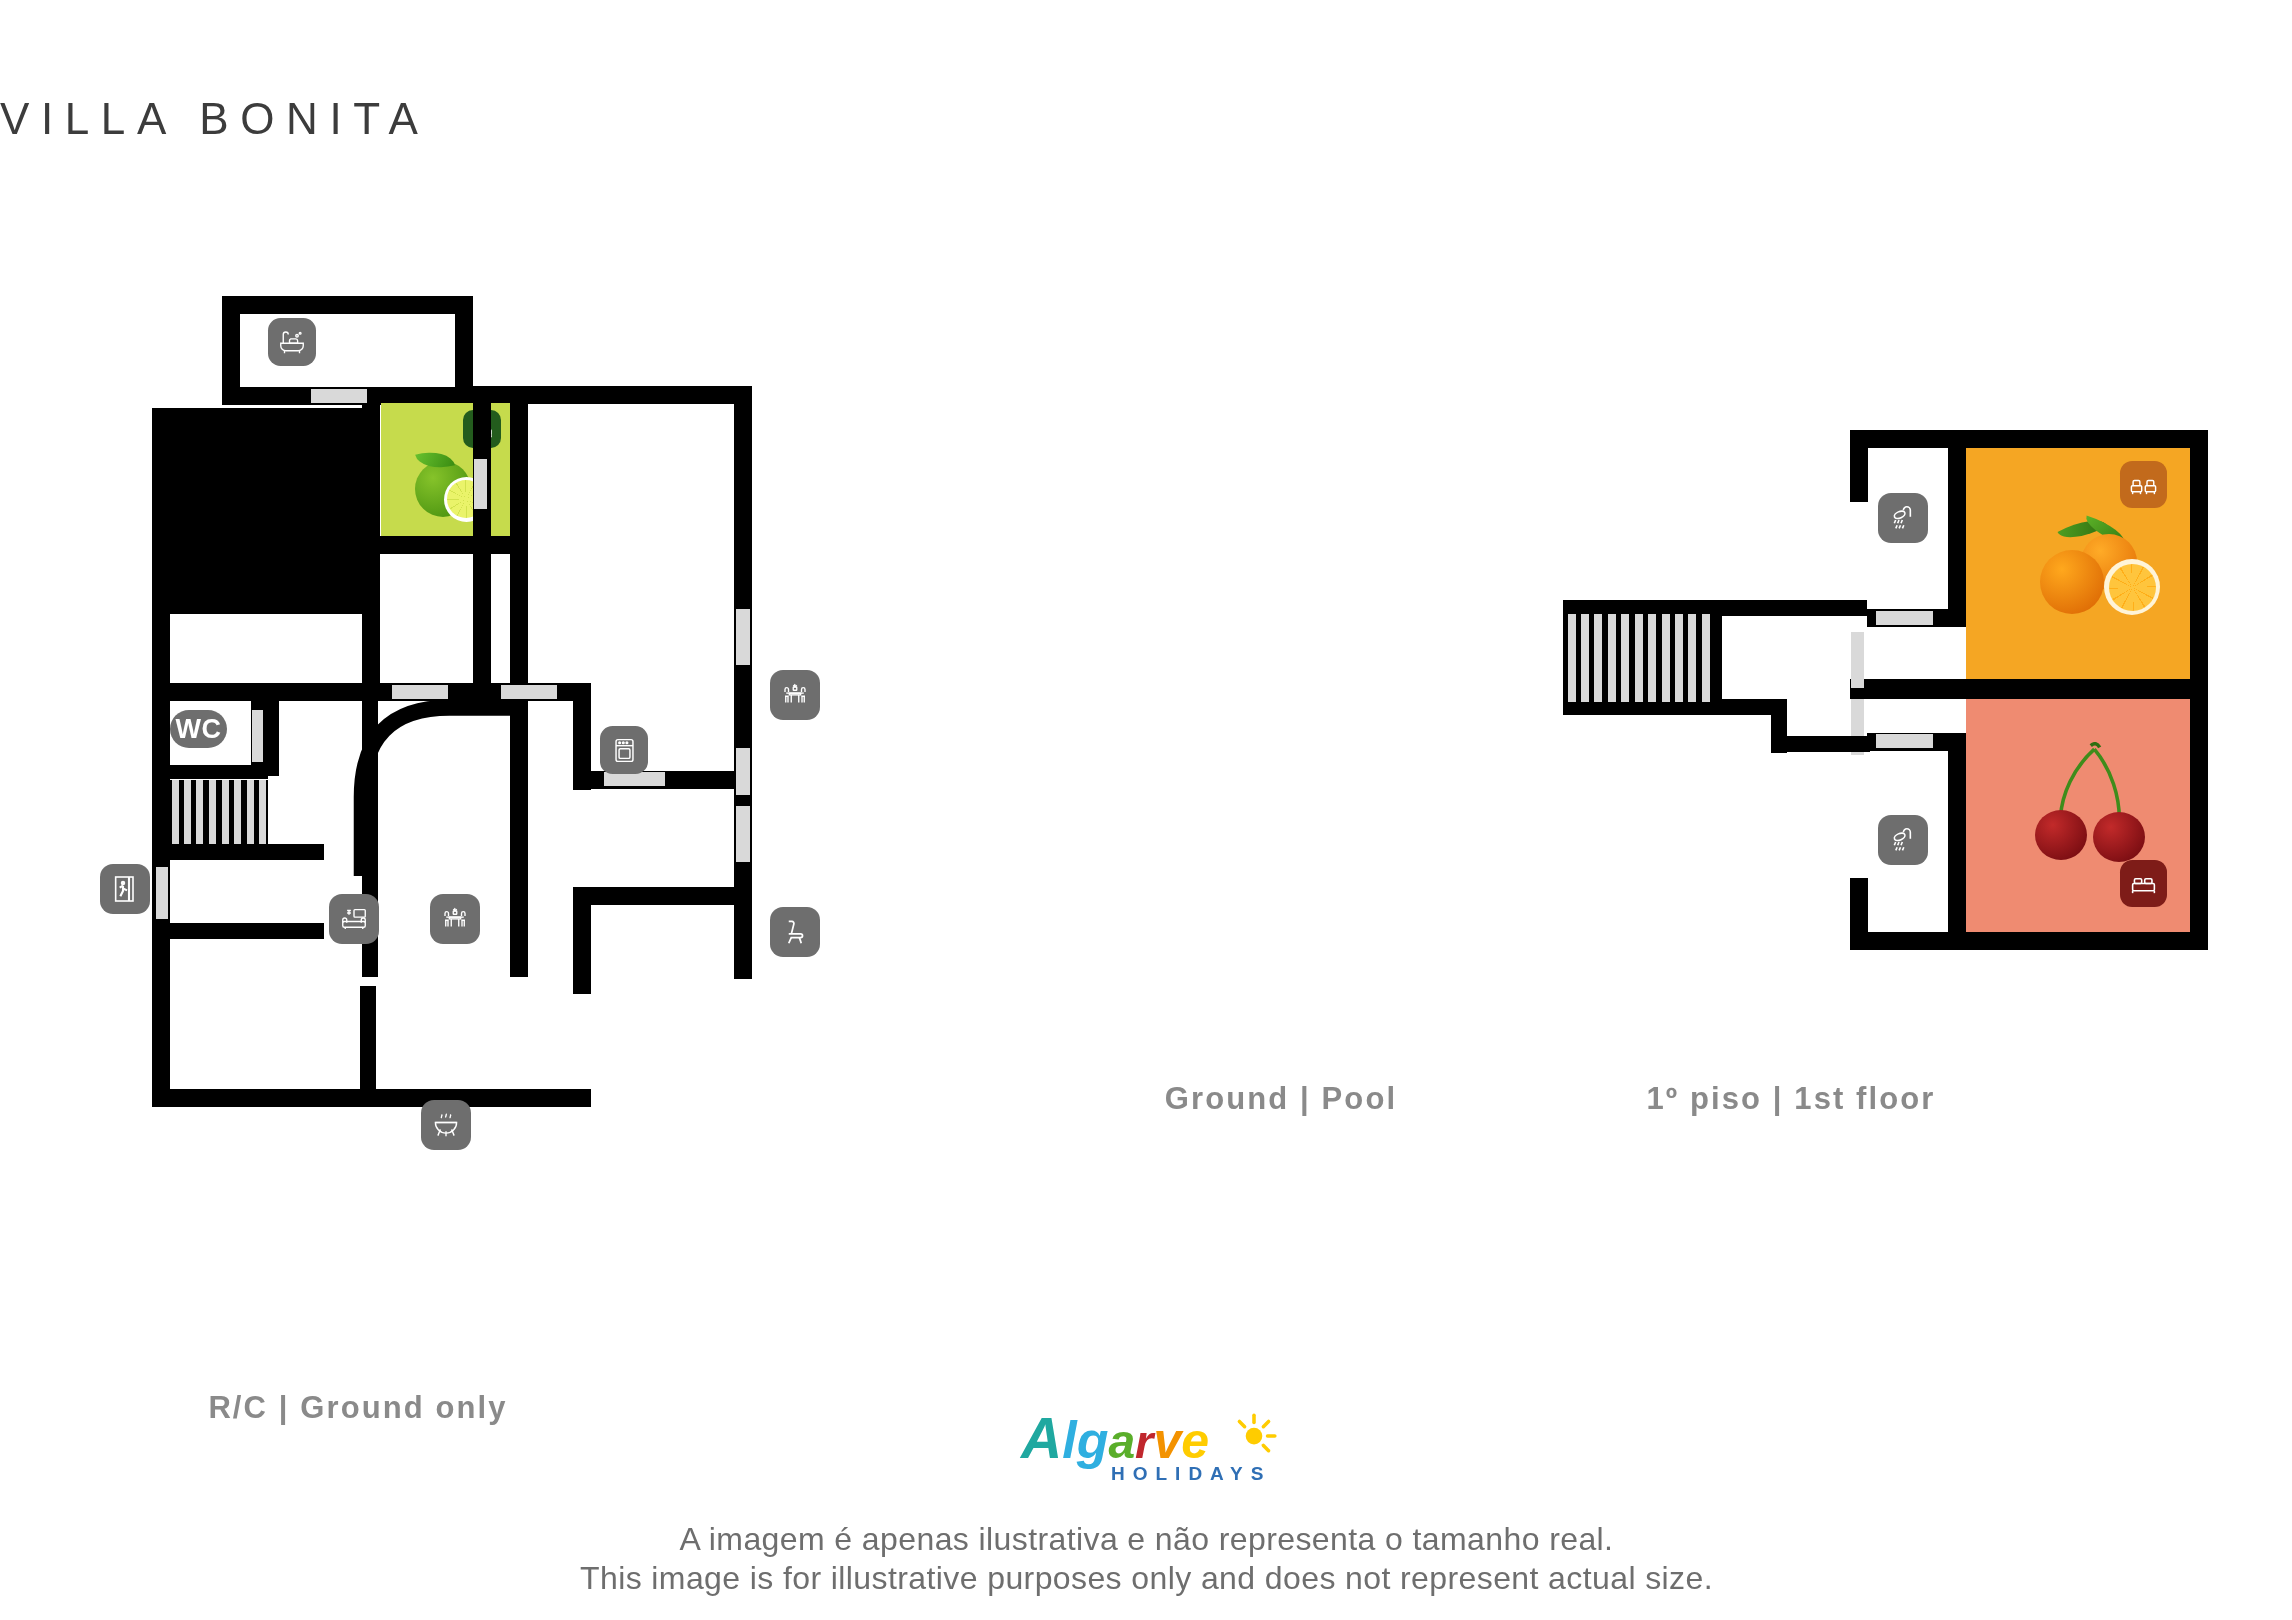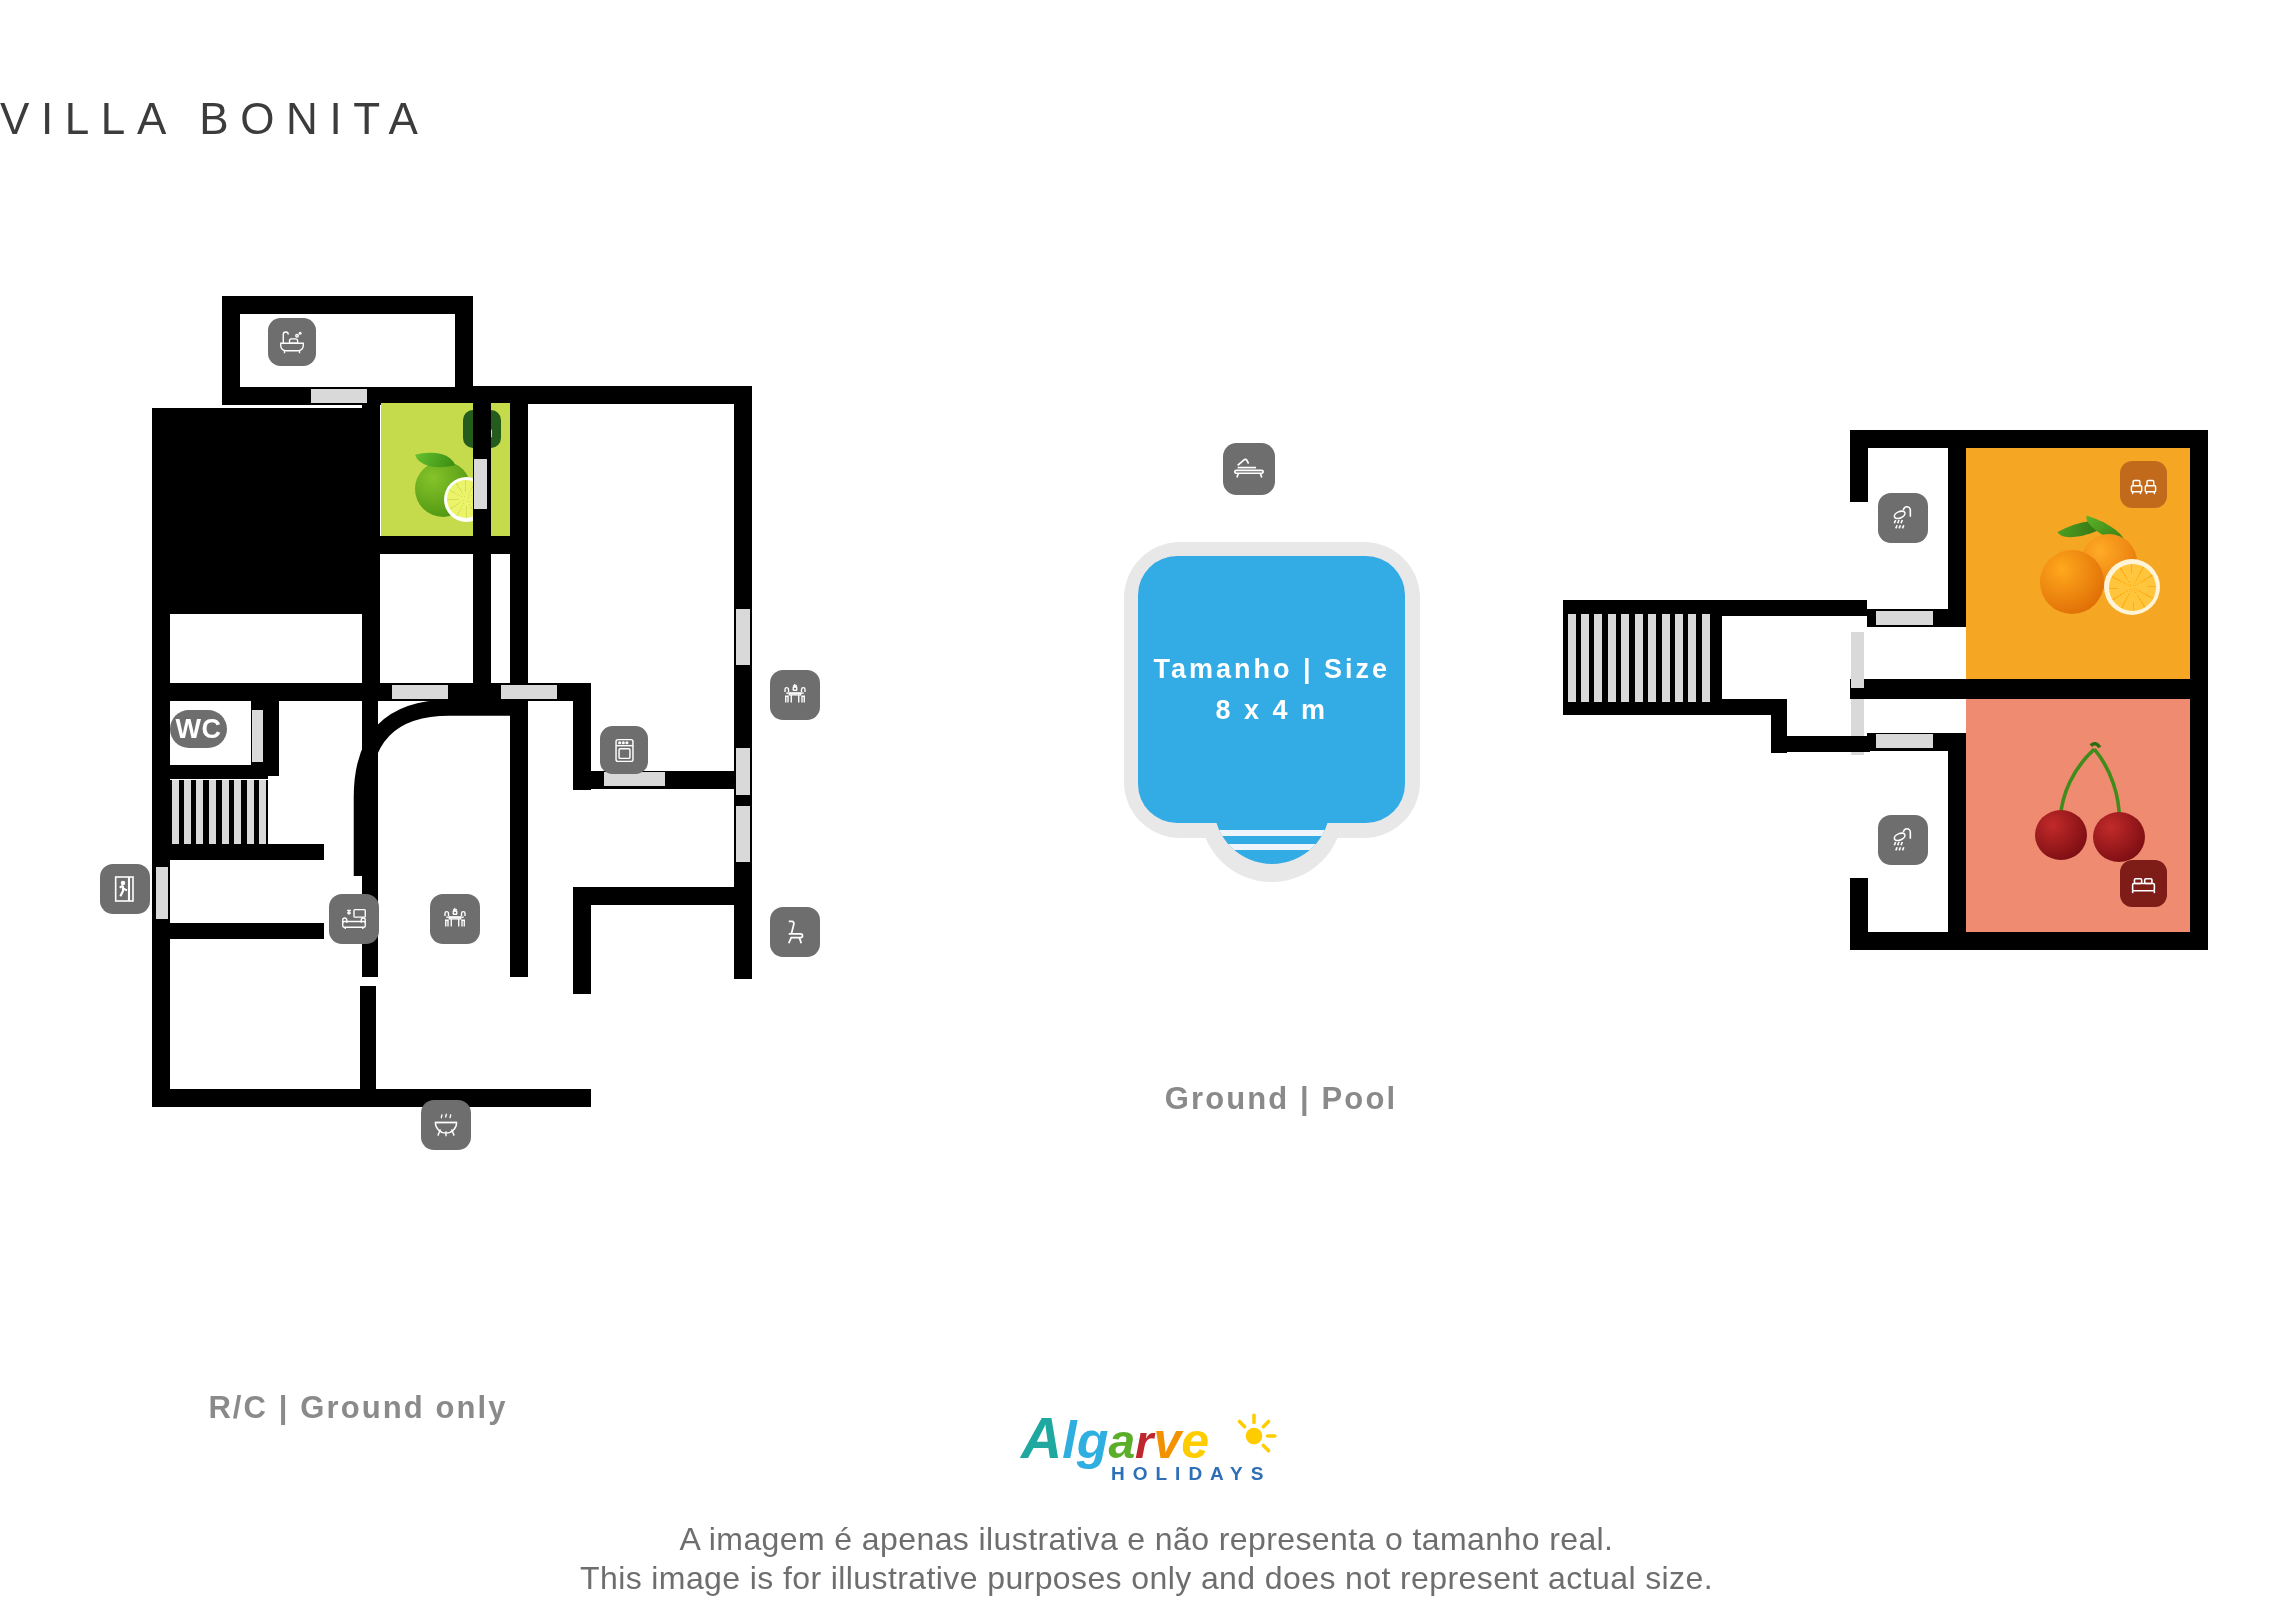--- a/index.html
+++ b/index.html
@@ -279,47 +279,20 @@
         <rect x="5" y="3" width="13" height="18"></rect>
         <line x1="15" y1="3" x2="15" y2="21" stroke-width="1.6"></line>
         <circle cx="10.5" cy="7.5" r="1.7" fill="#fff" stroke="none"></circle>
         <path d="M10.5 9.5v4l-2 4M10.5 11.5l3 1.5M8 11l2.5-1.5" stroke-width="1.6"></path>
       </svg>
     </div>
   </div>
 
   <div class="caption" style="left:152px;top:1390px;width:412px;">R/C | Ground only</div>
 
-  <div id="pool-wrap" style="left:1124px;top:443px;width:313px;height:591px;">
-
-    <div class="ic" style="left:99px;top:0px;width:52px;height:52px;">
-      <svg width="34" height="34" viewBox="0 0 24 24" fill="none" stroke="#fff" stroke-width="1.2">
-        <path d="M4 9.5l4.5-4a1.3 1.3 0 0 1 2 .4l1.2 2.3"></path>
-        <path d="M3 13h18a1 1 0 0 1 0 2H3a1 1 0 0 1 0-2z"></path>
-        <path d="M4 11h13"></path>
-        <line x1="4.5" y1="15" x2="3.5" y2="18"></line>
-        <line x1="20" y1="15" x2="21" y2="18"></line>
-      </svg>
-    </div>
-
-    <div id="pool-outer" style="left:0px;top:99px;width:296px;height:296px;"></div>
-    <div id="pool-steps-outer" style="left:76px;top:349px;width:143px;height:90px;"></div>
-    <div id="pool-steps-inner" style="left:90px;top:351px;width:116px;height:70px;">
-      <b style="top:7.2px;"></b>
-        <b style="top:21.5px;"></b>
-        <b style="top:36px;"></b>
-        <b style="top:50px;"></b>
-    </div>
-    <div id="pool-inner" style="left:14.3px;top:113px;width:267px;height:267px;">
-      <div id="pool-size">
-        <span>Tamanho | Size</span><br>
-        <span>8 x 4 m</span>
-      </div>
-    </div>
-  </div>
 
   <div class="caption" style="left:1057px;top:1081px;width:448px;">Ground | Pool</div>
 
   <div class="plan" id="first-floor" style="left:1563px;top:430px;width:645px;height:627px;">
 
     <div class="w" style="left:287px;top:0px;width:358px;height:18px;"></div>
     <div class="w" style="left:287px;top:0px;width:18px;height:72px;"></div>
     <div class="w" style="left:627px;top:0px;width:18px;height:519px;"></div>
     <div class="w" style="left:287px;top:502px;width:358px;height:18px;"></div>
     <div class="w" style="left:287px;top:448px;width:18px;height:72px;"></div>
@@ -416,20 +389,21 @@
       <i style="left:58px;width:8px;"></i>
         <i style="left:72px;width:8px;"></i>
       <i style="left:85px;width:8px;"></i>
         <i style="left:99px;width:8px;"></i>
       <i style="left:112px;width:8px;"></i>
         <i style="left:125px;width:8px;"></i>
       <i style="left:139px;width:8px;"></i>
     </div>
   </div>
 
+  <div class="caption" style="left:1576px;top:1081px;width:430px;">1º piso | 1st floor</div>
 
   <div id="logo" style="left:1021px;top:1411px;width:269px;height:81px;">
     <div id="logo-word" style="left:0px;top:0px;"><span class="lg" style="color: rgb(31, 168, 160); font-size: 57px; line-height: 0.95;">A</span><span class="lg" style="color: rgb(47, 175, 224); font-size: 52px; line-height: 0.95;">l</span><span class="lg" style="color: rgb(47, 175, 224); font-size: 52px; line-height: 0.95;">g</span><span class="lg" style="color: rgb(90, 174, 42); font-size: 48px; line-height: 0.95;">a</span><span class="lg" style="color: rgb(192, 39, 45); font-size: 47px; line-height: 0.95;">r</span><span class="lg" style="color: rgb(243, 146, 0); font-size: 50px; line-height: 0.95;">v</span><span class="lg" style="color: rgb(255, 204, 0); font-size: 50px; line-height: 0.95;">e</span></div>
     <div id="logo-sub" style="left:90px;top:52px;">HOLIDAYS</div>
     <svg style="position:absolute;left:208px;top:-1.8px;" width="50" height="50" viewBox="0 0 48 48">
       <circle cx="24" cy="26" r="8" fill="#FFCC00"></circle>
       <g stroke="#FFCC00" stroke-width="3.4" stroke-linecap="round">
         <line x1="24" y1="6" x2="24" y2="13"></line>
         <line x1="38" y1="12" x2="33" y2="17"></line>
         <line x1="44" y1="26" x2="37" y2="26"></line>

